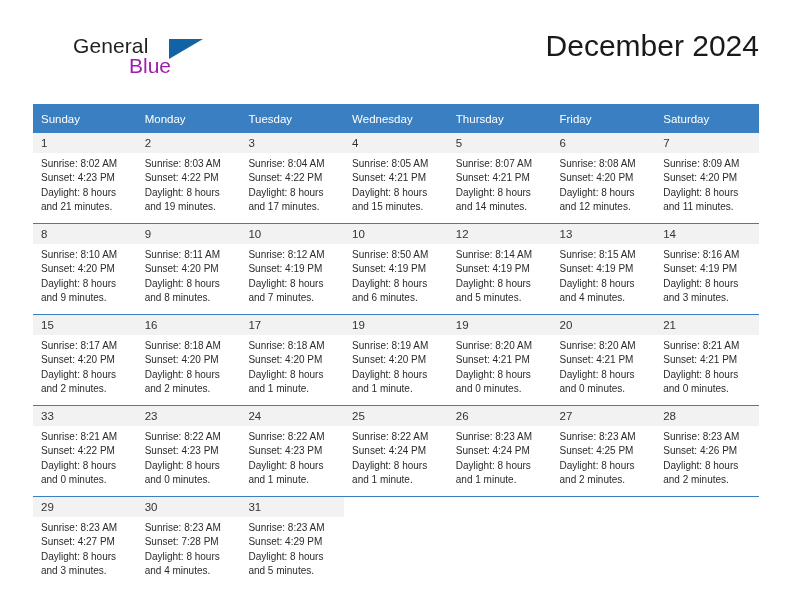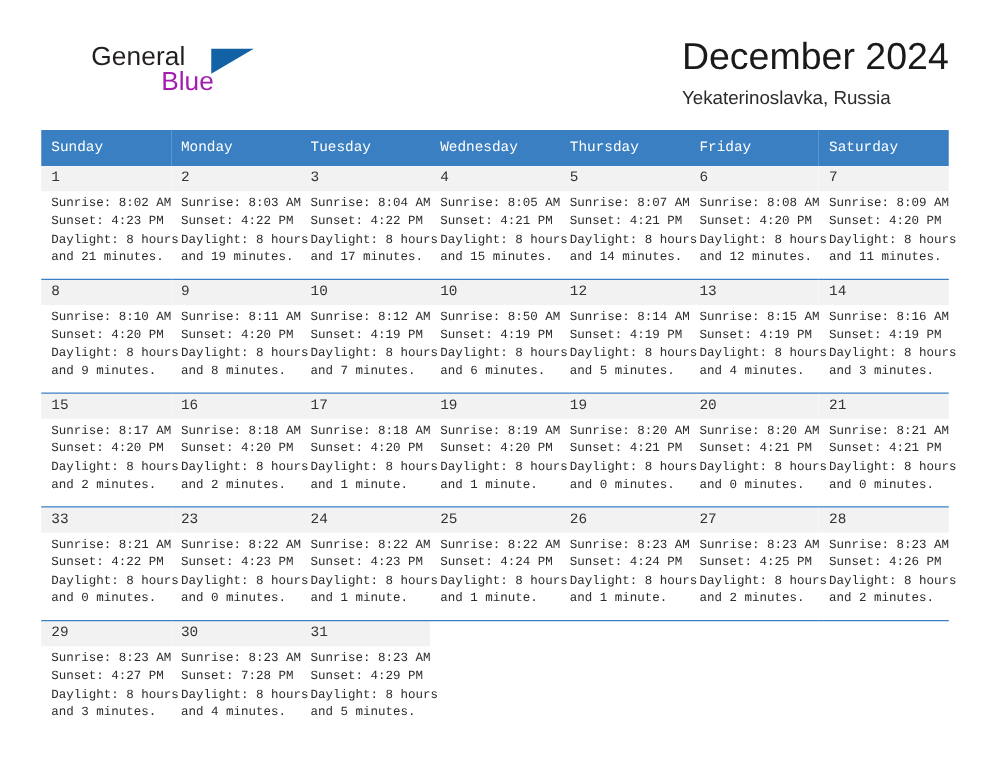--- a/index.html
+++ b/index.html
@@ -89,21 +89,20 @@
   .calendar {
     position: absolute;
     left: 33px;
     top: 104px;
     width: 726px;
   }
   table.cal {
     width: 726px;
     border-collapse: collapse;
     table-layout: fixed;
-    font-family: Liberation Mono, monospace;
   }
   table.cal th {
     background: #3a7fc1;
     color: #ffffff;
     font-size: 11.5px;
     font-weight: normal;
     text-align: left;
     padding: 5px 0 5px 8px;
     height: 19px;
     vertical-align: middle;
@@ -151,21 +150,20 @@
   <div class="header">
 
     <div class="logo">
       <span class="logo-general">General</span>
       <span class="logo-tri"></span>
       <span class="logo-blue">Blue</span>
     </div>
 
     <div class="title-block">
       <div class="cal-title">December 2024</div>
-      <div class="cal-subtitle">Yekaterinoslavka, Russia</div>
     </div>
 
   </div>
 
   <div class="calendar">
     <table class="cal">
       <thead>
         <tr>
           <th>Sunday</th>
           <th>Monday</th>

